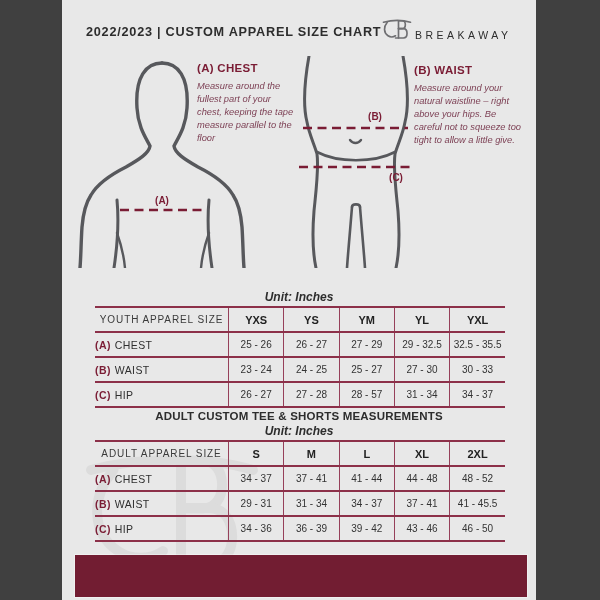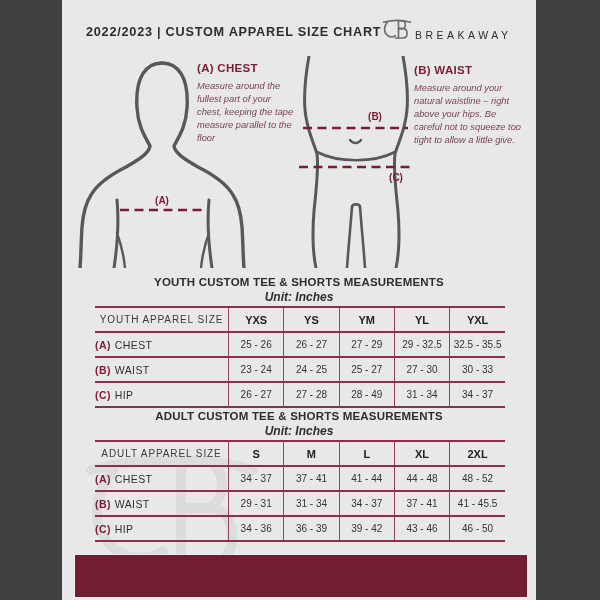--- a/index.html
+++ b/index.html
@@ -110,21 +110,20 @@
 
     <div class="inst inst-chest">
       <h3>(A) CHEST</h3>
       <p>Measure around the fullest part of your chest, keeping the tape measure parallel to the floor</p>
     </div>
     <div class="inst inst-waist">
       <h3>(B) WAIST</h3>
       <p>Measure around your natural waistline – right above your hips. Be careful not to squeeze too tight to allow a little give.</p>
     </div>
 
-    <div class="tbl-title y-title">YOUTH CUSTOM TEE &amp; SHORTS MEASUREMENTS</div>
     <div class="tbl-unit y-unit">Unit: Inches</div>
     <table class="size y-table">
       <thead>
         <tr>
           <th class="lblcol">YOUTH APPAREL SIZE</th>
           <th class="sz">YXS</th>
           <th class="sz">YS</th>
           <th class="sz">YM</th>
           <th class="sz">YL</th>
           <th class="sz">YXL</th>
@@ -144,21 +143,21 @@
           <td class="val">23 - 24</td>
           <td class="val">24 - 25</td>
           <td class="val">25 - 27</td>
           <td class="val">27 - 30</td>
           <td class="val">30 - 33</td>
         </tr>
         <tr>
           <td class="rowlbl"><span class="pfx">(C)</span><span>HIP</span></td>
           <td class="val">26 - 27</td>
           <td class="val">27 - 28</td>
-          <td class="val">28 - 49</td>
+          <td class="val">28 - 57</td>
           <td class="val">31 - 34</td>
           <td class="val">34 - 37</td>
         </tr>
       </tbody>
     </table>
 
     <div class="tbl-title a-title">ADULT CUSTOM TEE &amp; SHORTS MEASUREMENTS</div>
     <div class="tbl-unit a-unit">Unit: Inches</div>
     <table class="size a-table">
       <thead>

